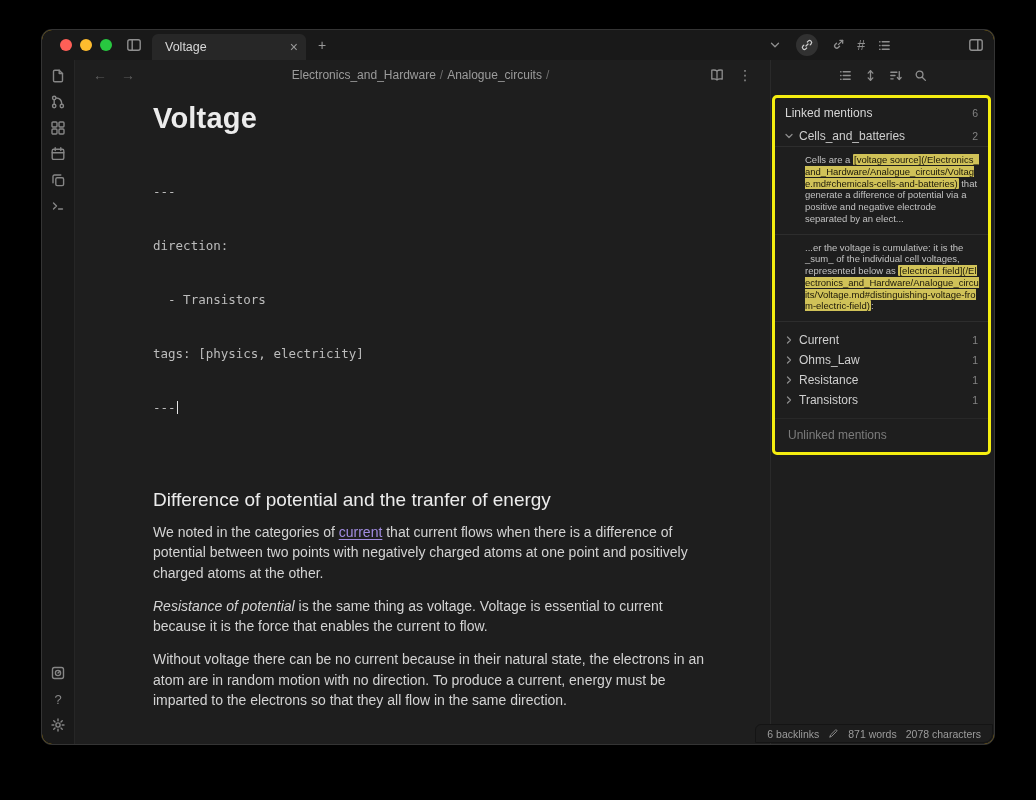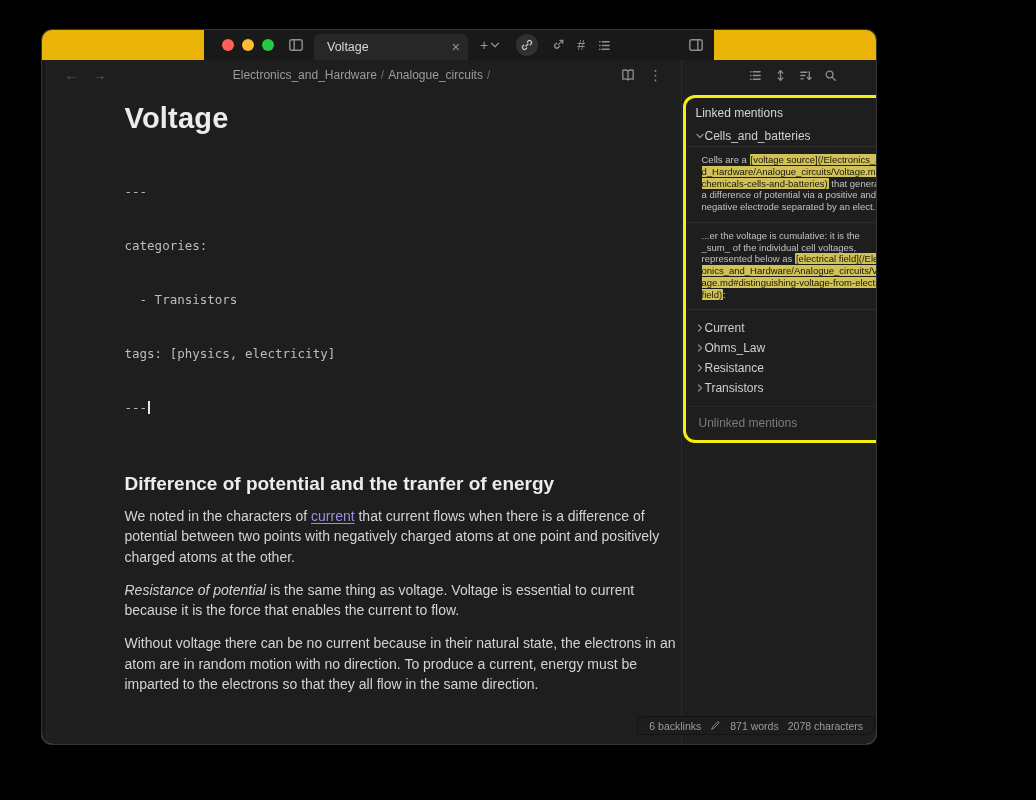--- a/index.html
+++ b/index.html
@@ -1,22 +1,22 @@
 <!DOCTYPE html>
 <html><head>
 <meta charset="utf-8">
 <style>
   * { box-sizing: border-box; margin: 0; padding: 0; }
   html,body { width:1036px; height:800px; background:#000; overflow:hidden;
     font-family:"Liberation Sans", sans-serif; cursor:default; }
 
-  .window { position:absolute; left:42px; top:30px; width:834px; height:714px;
+  .window { position:absolute; left:42px; top:30px; width:952px; height:714px;
     background:#eab308; border-radius:10px; overflow:hidden;
     box-shadow:0 0 0 1px #343434, 0 25px 70px rgba(0,0,0,.85);
-    display:flex; flex-direction:column;align-items:center; }
+    display:flex; flex-direction:column; }
 
   
   .titlebar { height:30px; flex:none; background:#191919; display:flex; align-items:center; padding-right:10px; }
   .traffic { display:flex; gap:8px; margin-left:18px; margin-right:14px; }
   .tl { width:12px; height:12px; border-radius:50%; }
   .tl.r{background:#ff5f57;} .tl.y{background:#febc2e;} .tl.g{background:#28c840;}
   .icn { display:inline-flex; align-items:center; justify-content:center; color:#8f8f8f; flex:none; }
   .icn svg { display:block; }
   .icn.glyph { font-size:14px; line-height:1; }
   .icn.active { width:22px; height:22px; background:#313131; border-radius:50%; color:#cccccc; }
@@ -46,43 +46,43 @@
   .crumb-sep { color:#6d6d6d; padding:0 4px; }
   .vh-right { margin-left:auto; display:flex; align-items:center; gap:13px; color:#8a8a8a; }
   .vh-right .glyph { font-size:14px; }
 
   .editor { flex:1; overflow:hidden; }
   .content { width:556px; margin:12px 0 0 78px; color:#d3d3d3; }
   .note-title { font-size:29px; font-weight:700; color:#ececec; letter-spacing:.2px; margin:2px 0 12px; }
   .frontmatter { font-family:"DejaVu Sans Mono","Liberation Mono",monospace; font-size:12.5px;
     line-height:18px; color:#bcbcbc; white-space:pre; margin-bottom:16px; }
   .caret { display:inline-block; width:1.5px; height:13px; background:#e6e6e6; vertical-align:-2px; margin-left:1px; }
-  h2 { font-size:19px; font-weight:700; color:#ececec; margin:20px 0 11px; }
+  h2 { font-size:19px; font-weight:400; color:#ececec; margin:36px 0 11px; }
   .content p, .pg { font-size:14px; line-height:1.45; margin:0 0 13px; color:#d3d3d3; }
   .seg-link { color:#a18ce0; text-decoration:underline; text-underline-offset:2px; cursor:pointer; }
   .seg-em { font-style:italic; }
 
   
   .right-panel { width:224px; flex:none; border-left:1px solid #2a2a2a; background:#1e1e1e;
     display:flex; flex-direction:column; }
   .panel-header { height:30px; flex:none; display:flex; align-items:center; justify-content:center; gap:10px; color:#8d8d8d; }
-  .annotation-box { margin:5px 3px 0 1px; border:3px solid #f5ee10; border-radius:12px; overflow:hidden; }
+  .annotation-box { margin:5px 3px 0 1px; border:3px solid #f5ee10; border-radius:5px; overflow:hidden; }
   .section-head { display:flex; align-items:center; padding:8px 10px 6px; font-size:12px; color:#d6d6d6; cursor:pointer; }
   .section-head .count, .bl-count { margin-left:auto; color:#828282; font-size:10.5px; }
-  .bl-row { height:20px; display:flex; align-items:center; padding:0 10px 0 9px;
+  .bl-row { height:20px; display:flex; align-items:center; gap:5px; padding:0 10px 0 9px;
     font-size:12px; color:#cfcfcf; cursor:pointer; }
   .bl-row .icn { color:#8a8a8a; }
   .snippet-list { border-bottom:1px solid #2d2d2d; }
-  .snippet { border-top:1px solid #2d2d2d; padding:7px 8px 9px 16px; font-size:9.5px;
+  .snippet { border-top:1px solid #2d2d2d; padding:7px 8px 9px 30px; font-size:9.5px;
     line-height:1.24; color:#c2c2c2; cursor:pointer; }
   .seg-hl { background:#d0c258; color:#1b1708; word-break:break-all; padding:0 1px; border-radius:1px; }
   .unlinked { margin-top:8px; border-top:1px solid #282828; color:#7c7c7c; padding:9px 13px 10px; }
 
   
-  .status-bar { position:absolute; right:1px; bottom:9px; height:19px; z-index:5;
+  .status-bar { position:absolute; right:1px; bottom:1px; height:19px; z-index:5;
     display:flex; align-items:center; gap:9px; padding:0 11px; background:#1d1d1d;
     border:1px solid #141414; border-radius:6px 0 9px 0; color:#9c9c9c; font-size:10.5px; }
   .status-bar .icn { color:#8d8d8d; }
 </style>
 </head>
 <body>
 
 <div class="window">
 
   <div class="titlebar">
@@ -226,28 +226,28 @@
           <span class="icn glyph">⋮</span>
         </div>
       </div>
 
       <div class="editor">
         <div class="content">
           <div class="note-title">Voltage</div>
 
           <div class="frontmatter">
             <div>---</div>
-            <div>categories:</div>
+            <div>direction:</div>
             <div>  - Transistors</div>
             <div>tags: [physics, electricity]</div>
             <div><span>---</span><span class="caret"></span></div>
           </div>
 
           <h2>Difference of potential and the tranfer of energy</h2>
-          <p class="pg"><span>We noted in the characters of </span><span class="seg-link">current</span><span> that current flows when there is a difference of potential between two points with negatively charged atoms at one point and positively charged atoms at the other.</span></p>
+          <p class="pg"><span>We noted in the categories of </span><span class="seg-link">current</span><span> that current flows when there is a difference of potential between two points with negatively charged atoms at one point and positively charged atoms at the other.</span></p>
           <p class="pg"><span class="seg-em">Resistance of potential</span><span> is the same thing as voltage. Voltage is essential to current because it is the force that enables the current to flow.</span></p>
           <p class="pg">Without voltage there can be no current because in their natural state, the electrons in an atom are in random motion with no direction. To produce a current, energy must be imparted to the electrons so that they all flow in the same direction.</p>
 
         </div>
       </div>
     </div>
 
     <div class="right-panel">
       <div class="panel-header">
         <span class="icn">

